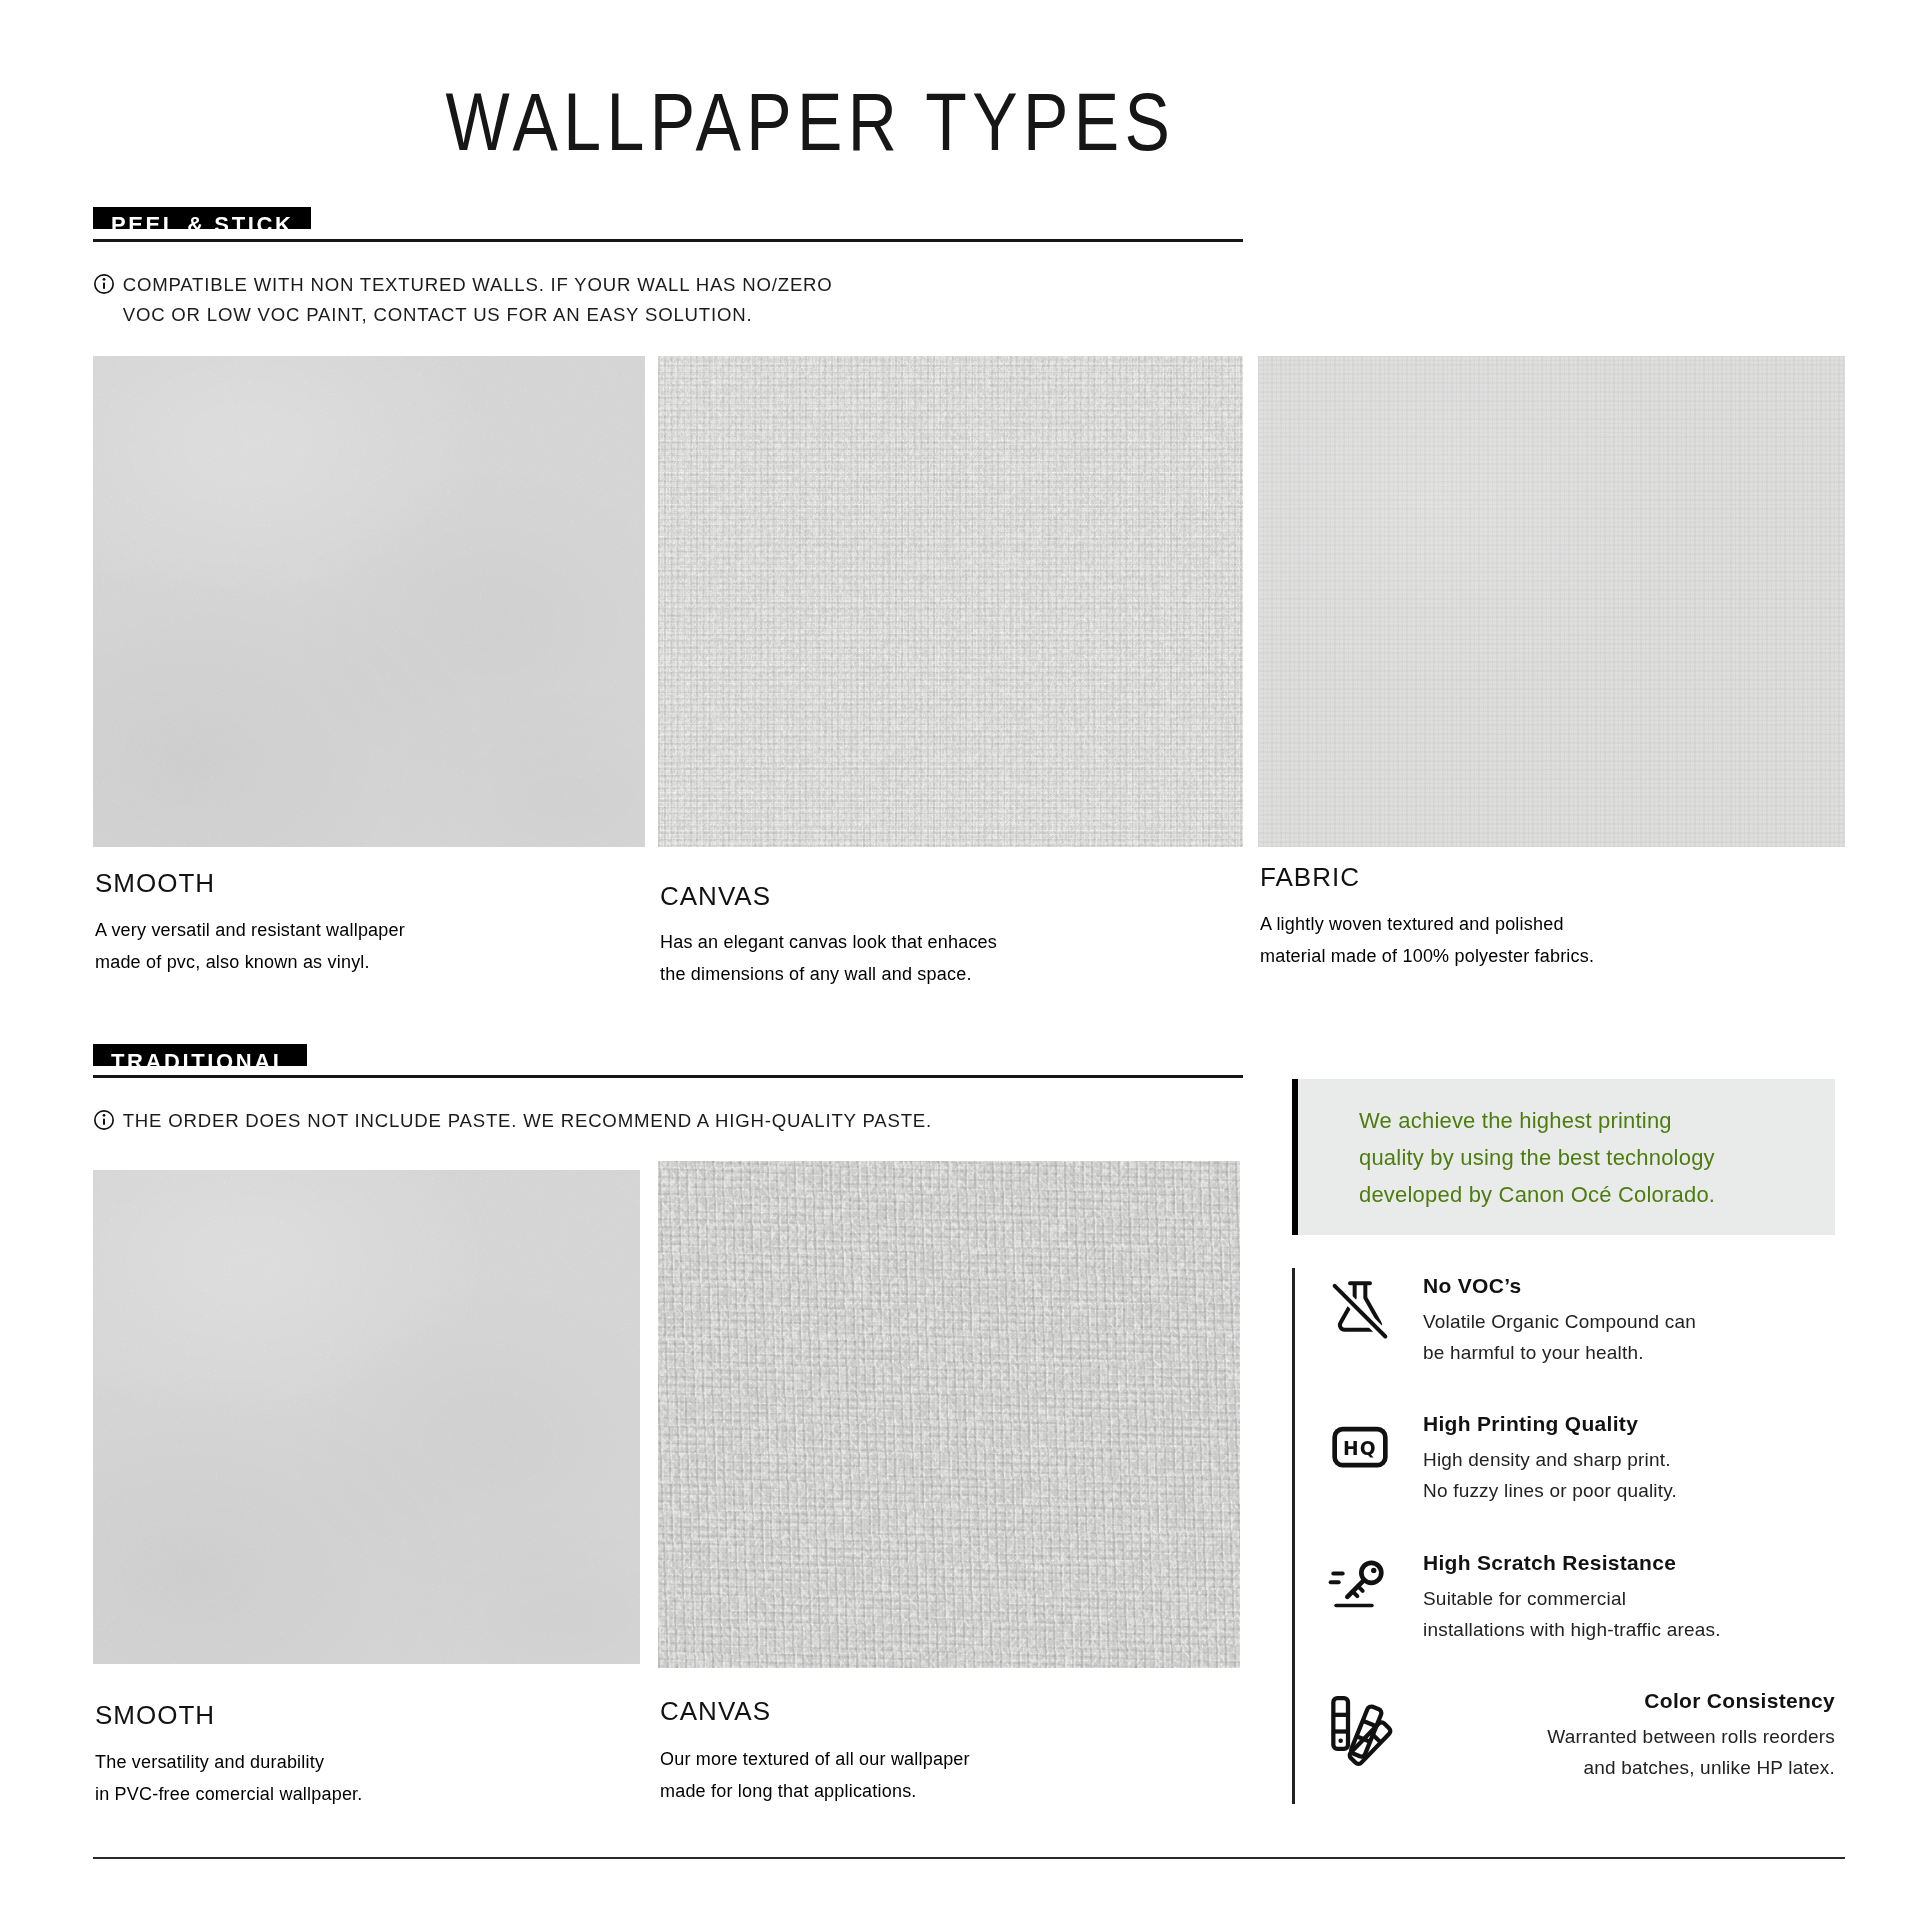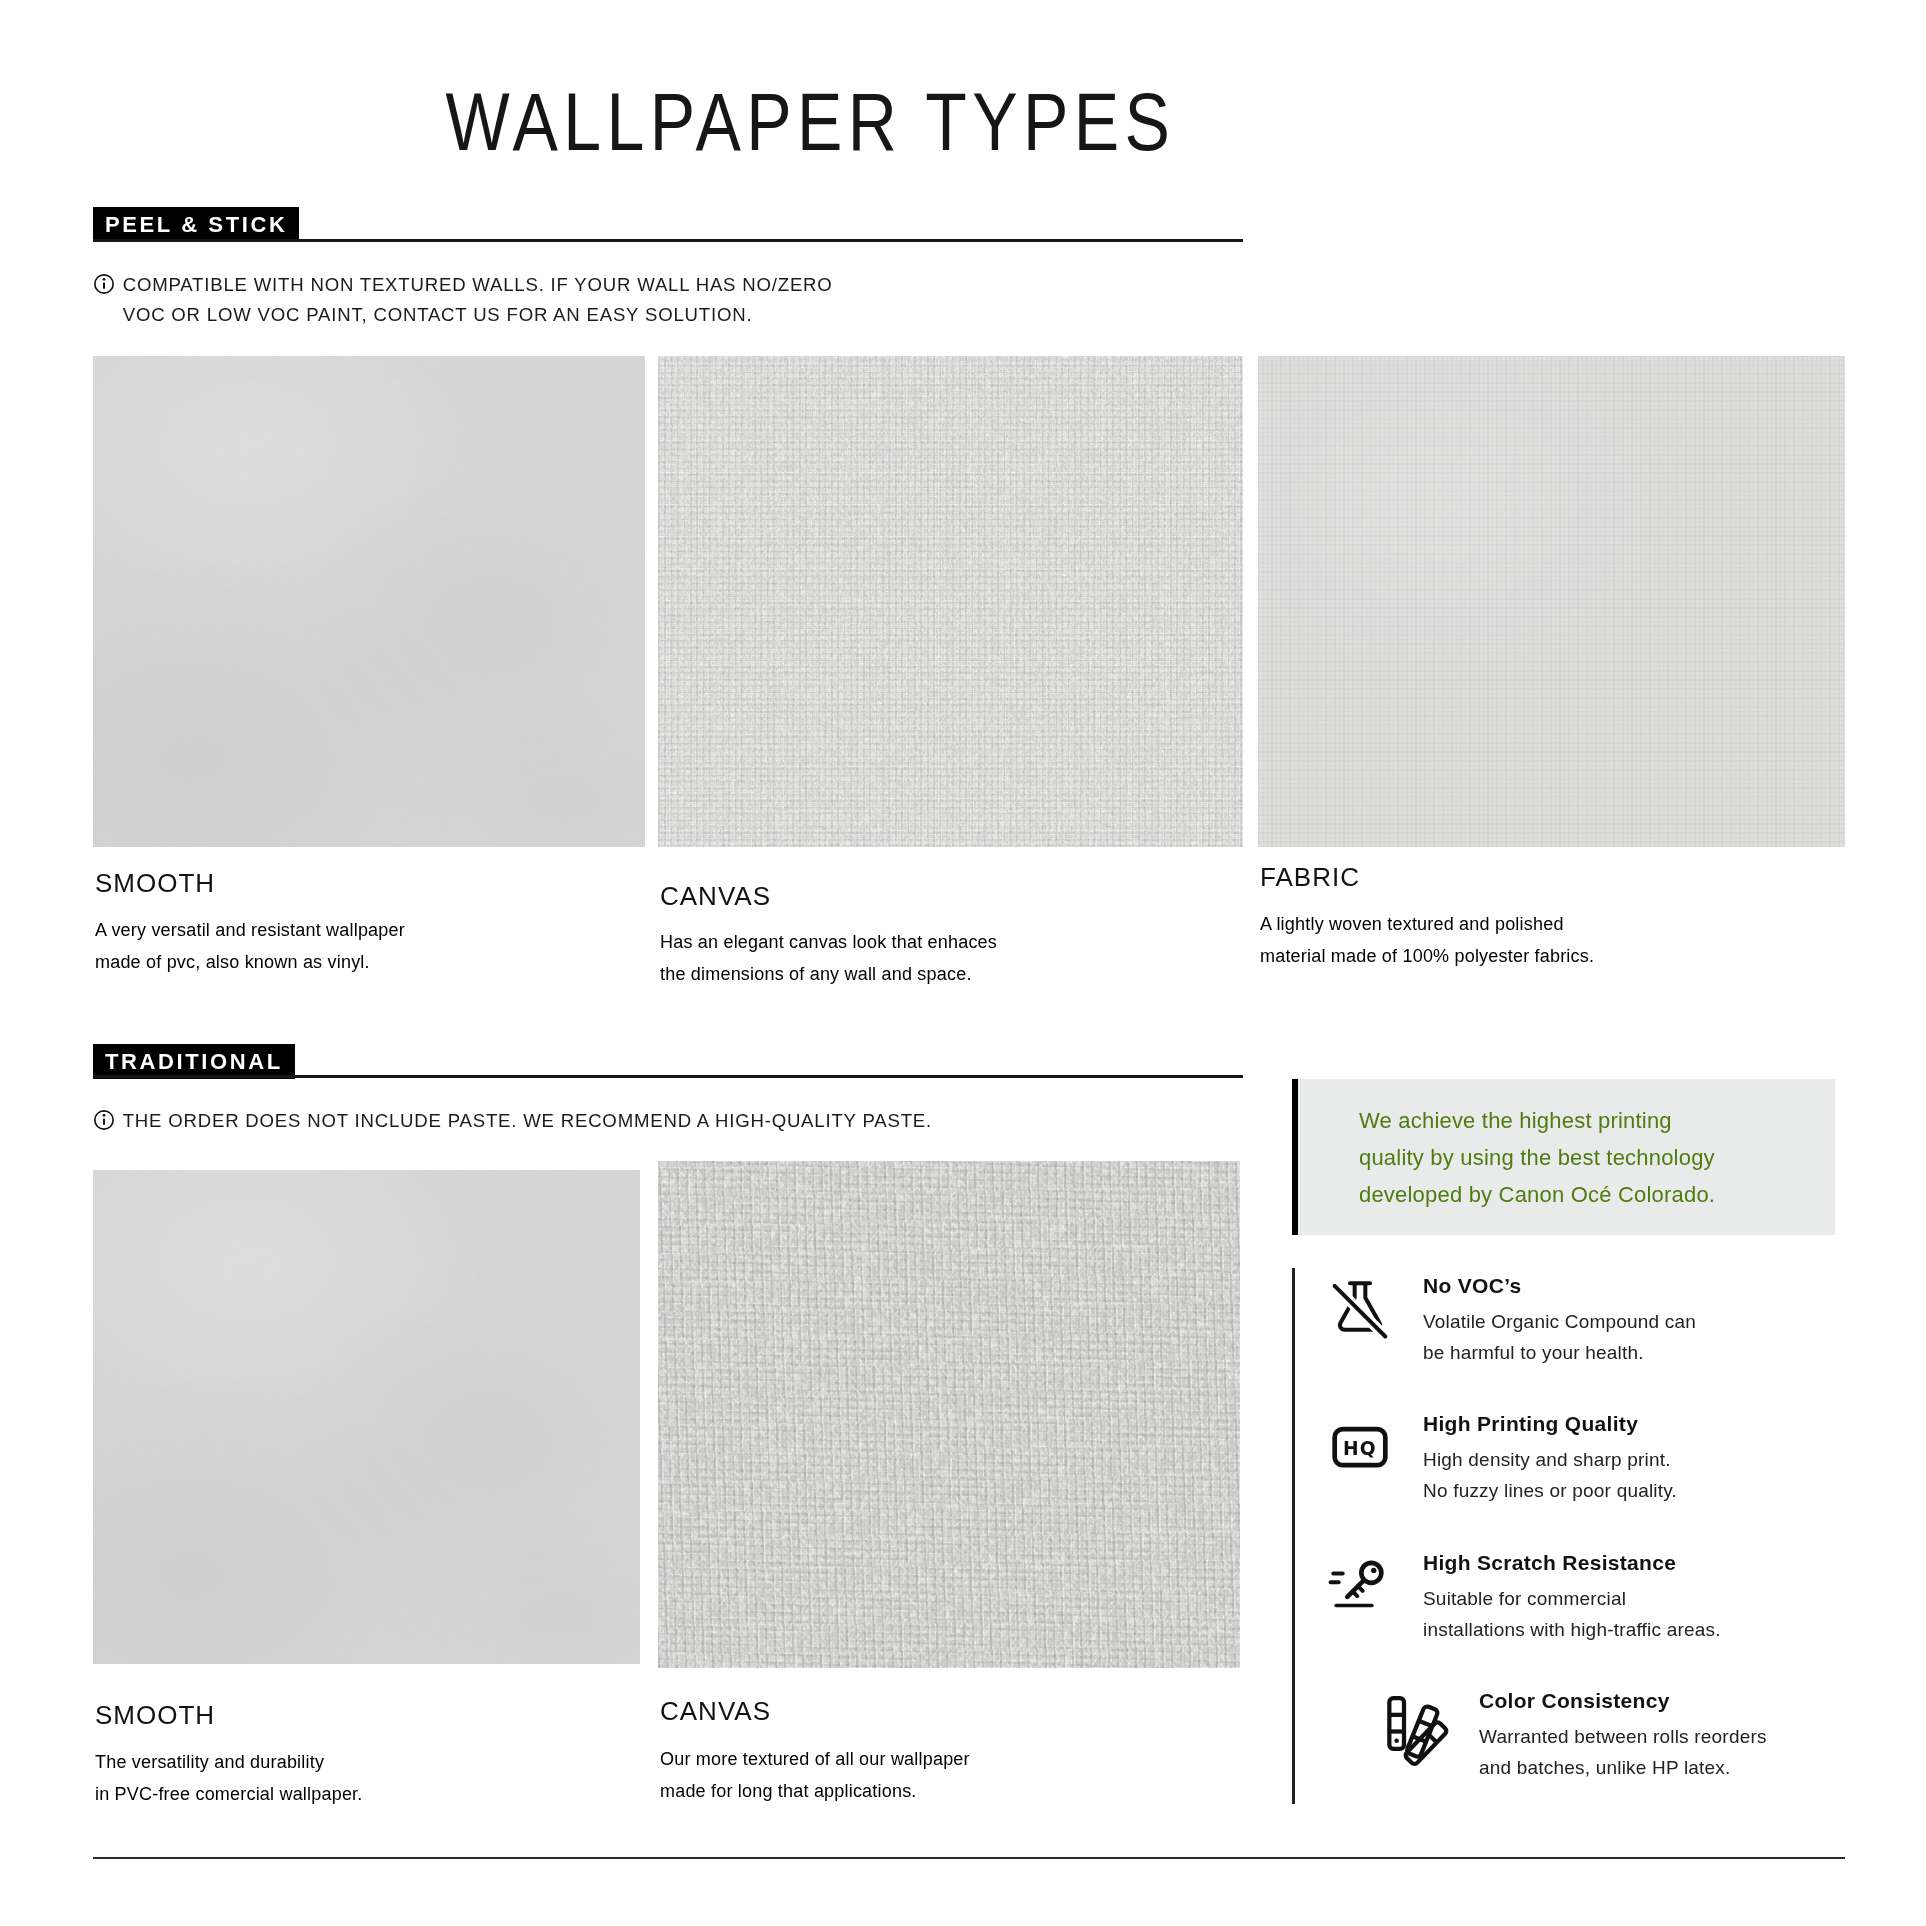--- a/index.html
+++ b/index.html
@@ -12,22 +12,22 @@
 
   
   .title{position:absolute;left:0;top:76px;width:1621px;text-align:center;}
   .title span{
     display:inline-block;font-size:81px;font-weight:500;letter-spacing:6.4px;
     color:#161616;transform:scaleX(.84);transform-origin:50% 50%;white-space:nowrap;
   }
 
   
   .badge{
-    position:absolute;height:35px;line-height:35px;background:#000;color:#fff;
-    font-size:22px;font-weight:600;letter-spacing:2.6px;padding:0 12px;white-space:nowrap;
+    position:absolute;height:22px;line-height:35px;background:#000;color:#fff;
+    font-size:22px;font-weight:600;letter-spacing:2.6px;padding:0 18px;white-space:nowrap;
   }
   .rule{position:absolute;background:#161616;height:3.2px;}
 
   
   .note{position:absolute;display:flex;align-items:flex-start;}
   .note .txt{
     font-size:18.6px;line-height:29.5px;letter-spacing:0.8px;color:#1b1b1b;
     white-space:pre-line;font-weight:500;
   }
   .info-ic{flex:0 0 auto;width:22px;height:22px;margin:3.2px 7.7px 0 0;}
@@ -259,21 +259,21 @@
         <line x1="6" y1="39" x2="33" y2="39" stroke="#111" stroke-width="2.6" stroke-linecap="round"></line>
       </svg>
     </div>
     <div class="f-body">
       <p class="f-title">High Scratch Resistance</p>
       <div class="f-desc">Suitable for commercial
 installations with high-traffic areas.</div>
     </div>
   </div>
 
-  <div class="feature" style="left:1384px;top:1689px;">
+  <div class="feature" style="left:1328px;top:1689px;text-align:right;">
     <div class="f-ic">
       <svg viewBox="0 0 48 48">
         <g fill="none" stroke="#111" stroke-width="3.2" stroke-linejoin="round">
           <rect x="4" y="5" width="11" height="38" rx="3"></rect>
           <line x1="4" y1="17.5" x2="15" y2="17.5"></line>
           <line x1="4" y1="30" x2="15" y2="30"></line>
           <g transform="rotate(22 10 43)">
             <rect x="17" y="5" width="11" height="38" rx="3"></rect>
             <line x1="17" y1="17.5" x2="28" y2="17.5"></line>
             <line x1="17" y1="30" x2="28" y2="30"></line>

